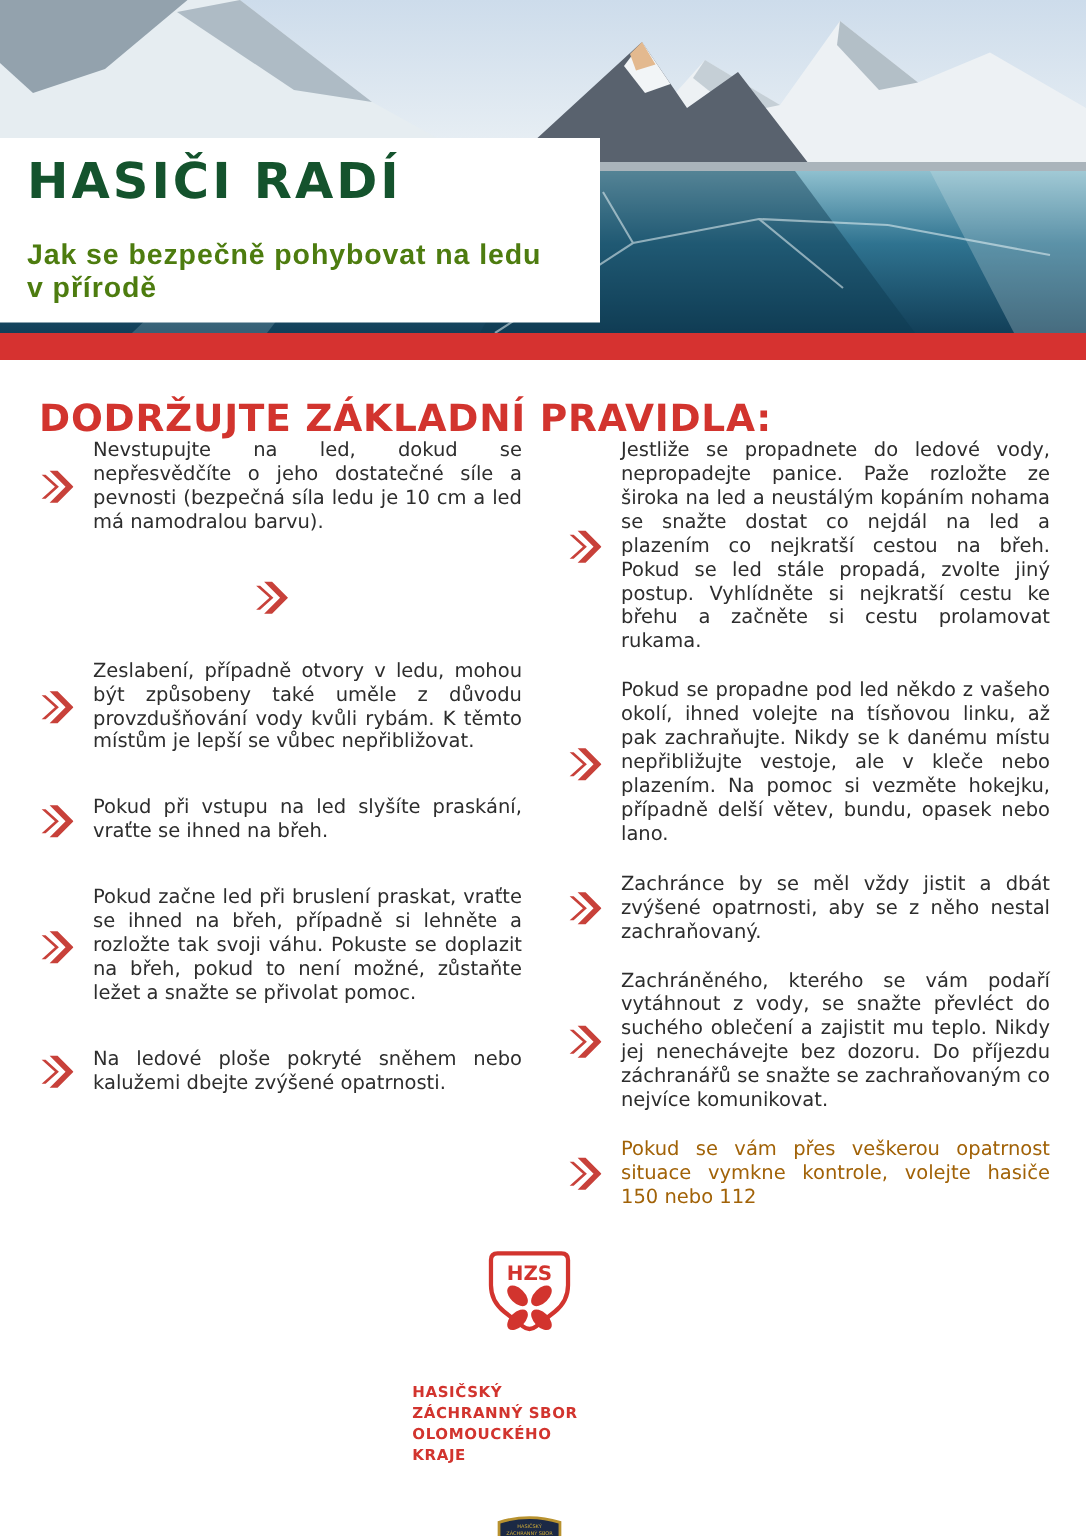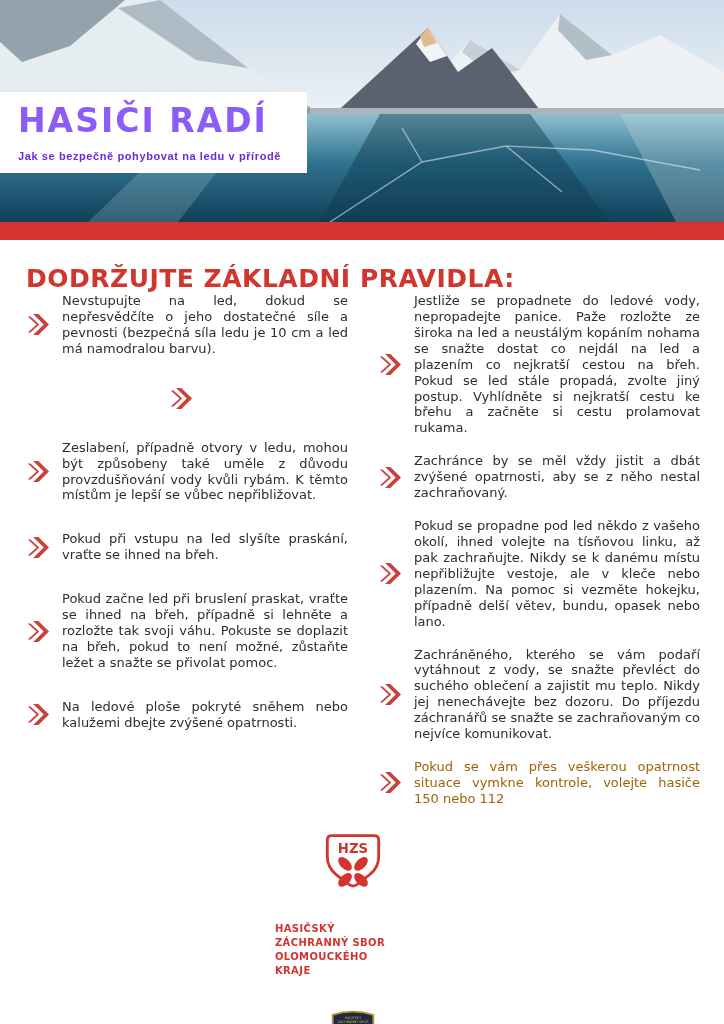--- a/index.html
+++ b/index.html
@@ -8,25 +8,25 @@
 
   
   .hero { position:relative; width:724px; height:222px; overflow:hidden; }
   .hero svg.scene { display:block; width:724px; height:222px; }
   .hero-box {
     position:absolute; left:0; top:92px; background:#ffffff;
     padding:12px 26px 11px 18px; max-width:400px;
   }
   .hero-title {
     font-family:"DejaVu Sans", sans-serif; font-weight:800;
-    font-size:33px; line-height:1.05; letter-spacing:2px; color:#8b5cf6;
+    font-size:33px; line-height:1.05; letter-spacing:2px; color:#14532d;
   }
   .hero-subtitle {
-    margin-top:11px; font-family:"Liberation Sans", sans-serif; font-weight:700;
-    font-size:11px; letter-spacing:0.6px; color:#6d28d9;
+    margin-top:21px; font-family:"Liberation Sans", sans-serif; font-weight:700;
+    font-size:19px; letter-spacing:0.6px; color:#4d7c0f;
   }
   .stripe { width:724px; height:18px; background:#d63230; }
 
   
   .content { padding:24px 24px 0 26px; }
   .section-heading {
     font-family:"DejaVu Sans", sans-serif; font-weight:800;
     font-size:25px; letter-spacing:0.5px; color:#d2342e; 
   }
   .cols { display:grid; grid-template-columns:1fr 1fr; column-gap:30px; }
@@ -155,28 +155,28 @@
               <path d="M2 6 L5 6 L15 15 L5 24 L2 24 L12 15 Z" fill="#c8413a"></path>
               <path d="M8 3 L14 3 L26 15 L14 27 L8 27 L20 15 Z" fill="#c8413a"></path>
             </svg>
           <p>Jestliže se propadnete do ledové vody, nepropadejte panice. Paže rozložte ze široka na led a neustálým kopáním nohama se snažte dostat co nejdál na led a plazením co nejkratší cestou na břeh. Pokud se led stále propadá, zvolte jiný postup. Vyhlídněte si nejkratší cestu ke břehu a začněte si cestu prolamovat rukama.</p>
         </div>
         <div class="rule">
           <svg class="chev" viewBox="0 0 26 30">
               <path d="M2 6 L5 6 L15 15 L5 24 L2 24 L12 15 Z" fill="#c8413a"></path>
               <path d="M8 3 L14 3 L26 15 L14 27 L8 27 L20 15 Z" fill="#c8413a"></path>
             </svg>
+          <p>Pokud se propadne pod led někdo z vašeho okolí, ihned volejte na tísňovou linku, až pak zachraňujte. Nikdy se k danému místu nepřibližujte vestoje, ale v kleče nebo plazením. Na pomoc si vezměte hokejku, případně delší větev, bundu, opasek nebo lano.</p>
+        </div>
+        <div class="rule">
+          <svg class="chev" viewBox="0 0 26 30">
+              <path d="M2 6 L5 6 L15 15 L5 24 L2 24 L12 15 Z" fill="#c8413a"></path>
+              <path d="M8 3 L14 3 L26 15 L14 27 L8 27 L20 15 Z" fill="#c8413a"></path>
+            </svg>
           <p>Zachránce by se měl vždy jistit a dbát zvýšené opatrnosti, aby se z něho nestal zachraňovaný.</p>
-        </div>
-        <div class="rule">
-          <svg class="chev" viewBox="0 0 26 30">
-              <path d="M2 6 L5 6 L15 15 L5 24 L2 24 L12 15 Z" fill="#c8413a"></path>
-              <path d="M8 3 L14 3 L26 15 L14 27 L8 27 L20 15 Z" fill="#c8413a"></path>
-            </svg>
-          <p>Pokud se propadne pod led někdo z vašeho okolí, ihned volejte na tísňovou linku, až pak zachraňujte. Nikdy se k danému místu nepřibližujte vestoje, ale v kleče nebo plazením. Na pomoc si vezměte hokejku, případně delší větev, bundu, opasek nebo lano.</p>
         </div>
         <div class="rule">
           <svg class="chev" viewBox="0 0 26 30">
               <path d="M2 6 L5 6 L15 15 L5 24 L2 24 L12 15 Z" fill="#c8413a"></path>
               <path d="M8 3 L14 3 L26 15 L14 27 L8 27 L20 15 Z" fill="#c8413a"></path>
             </svg>
           <p>Zachráněného, kterého se vám podaří vytáhnout z vody, se snažte převléct do suchého oblečení a zajistit mu teplo. Nikdy jej nenechávejte bez dozoru. Do příjezdu záchranářů se snažte se zachraňovaným co nejvíce komunikovat.</p>
         </div>
         <div class="rule">
           <svg class="chev" viewBox="0 0 26 30">

